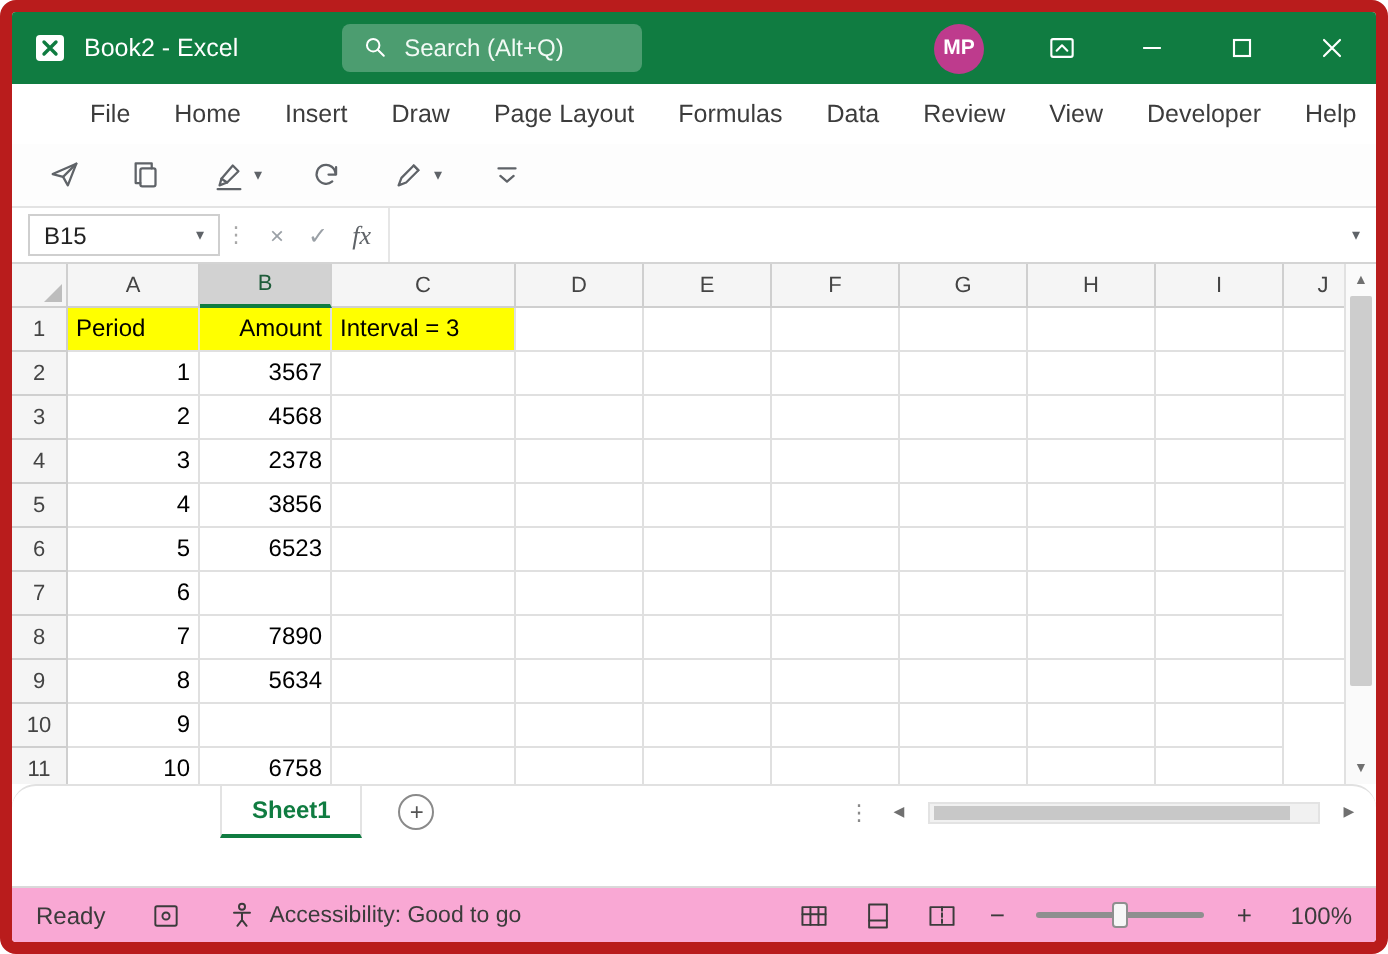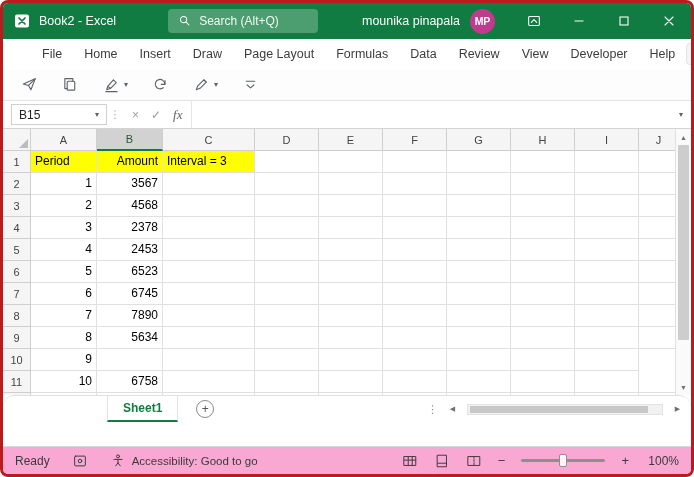--- a/index.html
+++ b/index.html
@@ -1,17 +1,17 @@
 <!DOCTYPE html>
 <html><head>
 <meta charset="utf-8">
 <style>
   * { margin:0; padding:0; box-sizing:border-box; }
   html,body { width:694px; height:477px; background:#fff; font-family:"Liberation Sans",sans-serif; }
-  .window { width:694px; height:477px; border:3px solid #b91c1c; border-radius:8px; overflow:hidden;
+  .window { width:694px; height:477px; border:6px solid #b91c1c; border-radius:8px; overflow:hidden;
             display:flex; flex-direction:column; background:#fff; }
 
   
   .titlebar { height:36px; flex:0 0 36px; background:#107C41; display:flex; align-items:center; color:#fff; padding-left:10px; }
   .app-icon { width:18px; height:18px; display:flex; }
   .tb-title { font-size:12.5px; margin-left:8px; white-space:nowrap; }
   .search-pill { margin-left:52px; width:150px; height:24px; background:rgba(255,255,255,0.25); border-radius:4px;
                  display:flex; align-items:center; gap:7px; padding:0 10px; font-size:12px; color:#f2faf5; }
   .tb-right { margin-left:auto; display:flex; align-items:center; height:100%; }
   .user-name { font-size:12.5px; margin-right:10px; }
@@ -104,21 +104,20 @@
     </span>
     <span class="tb-title">Book2 - Excel</span>
     <div class="search-pill">
       <svg viewBox="0 0 18 18" width="14" height="14">
           <circle cx="7.2" cy="7.2" r="4" fill="none" stroke="#fff" stroke-width="1.3"></circle>
           <line x1="10.3" y1="10.3" x2="14" y2="14" stroke="#fff" stroke-width="1.3" stroke-linecap="round"></line>
         </svg>
       <span>Search (Alt+Q)</span>
     </div>
     <div class="tb-right">
-      <span class="user-name">mounika pinapala</span>
       <span class="avatar">MP</span>
       <span class="winbtn">
         <svg viewBox="0 0 18 18" width="16" height="16">
             <rect x="3" y="4" width="12" height="10" rx="1" fill="none" stroke="#fff" stroke-width="1.2"></rect>
             <polyline points="6,10.5 9,7.5 12,10.5" fill="none" stroke="#fff" stroke-width="1.2" stroke-linecap="round" stroke-linejoin="round"></polyline>
           </svg>
       </span>
       <span class="winbtn">
         <svg viewBox="0 0 18 18" width="16" height="16">
             <line x1="4" y1="9" x2="14" y2="9" stroke="#fff" stroke-width="1.2"></line>
@@ -282,21 +281,21 @@
           <div class="cell"></div>
           <div class="cell"></div>
           <div class="cell"></div>
           <div class="cell"></div>
           <div class="cell"></div>
           <div class="cell"></div>
         </div>
         <div class="grow">
           <div class="hcell">5</div>
           <div class="cell num">4</div>
-          <div class="cell num">2453</div>
+          <div class="cell num">3856</div>
           <div class="cell"></div>
           <div class="cell"></div>
           <div class="cell"></div>
           <div class="cell"></div>
           <div class="cell"></div>
           <div class="cell"></div>
           <div class="cell"></div>
           <div class="cell"></div>
         </div>
         <div class="grow">
@@ -308,21 +307,20 @@
           <div class="cell"></div>
           <div class="cell"></div>
           <div class="cell"></div>
           <div class="cell"></div>
           <div class="cell"></div>
           <div class="cell"></div>
         </div>
         <div class="grow">
           <div class="hcell">7</div>
           <div class="cell num">6</div>
-          <div class="cell num">6745</div>
           <div class="cell"></div>
           <div class="cell"></div>
           <div class="cell"></div>
           <div class="cell"></div>
           <div class="cell"></div>
           <div class="cell"></div>
           <div class="cell"></div>
           <div class="cell"></div>
         </div>
         <div class="grow">

